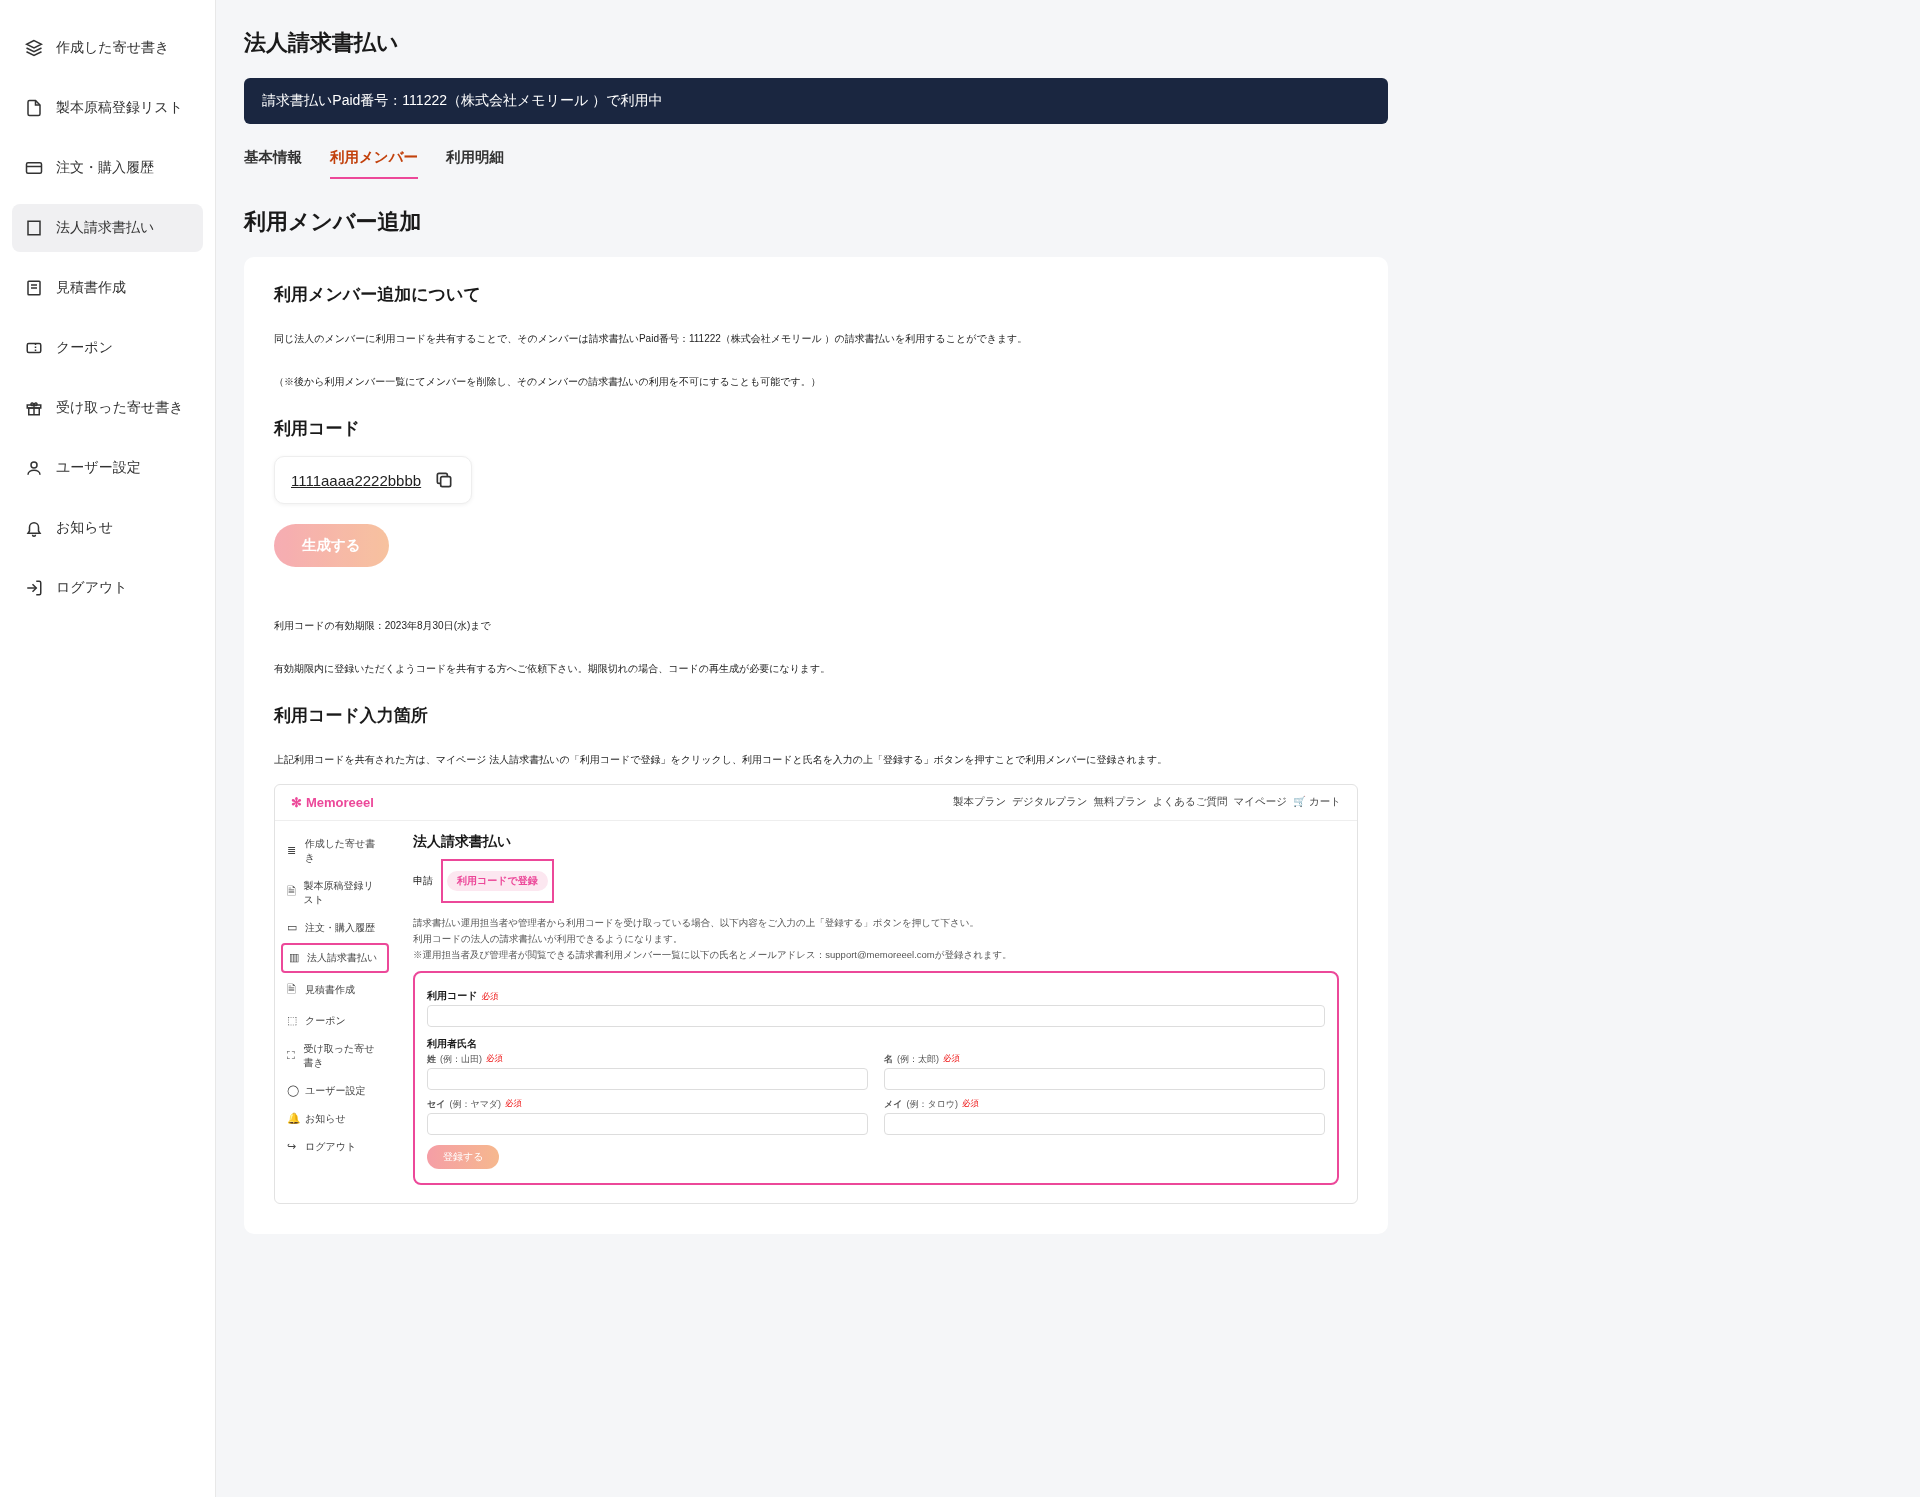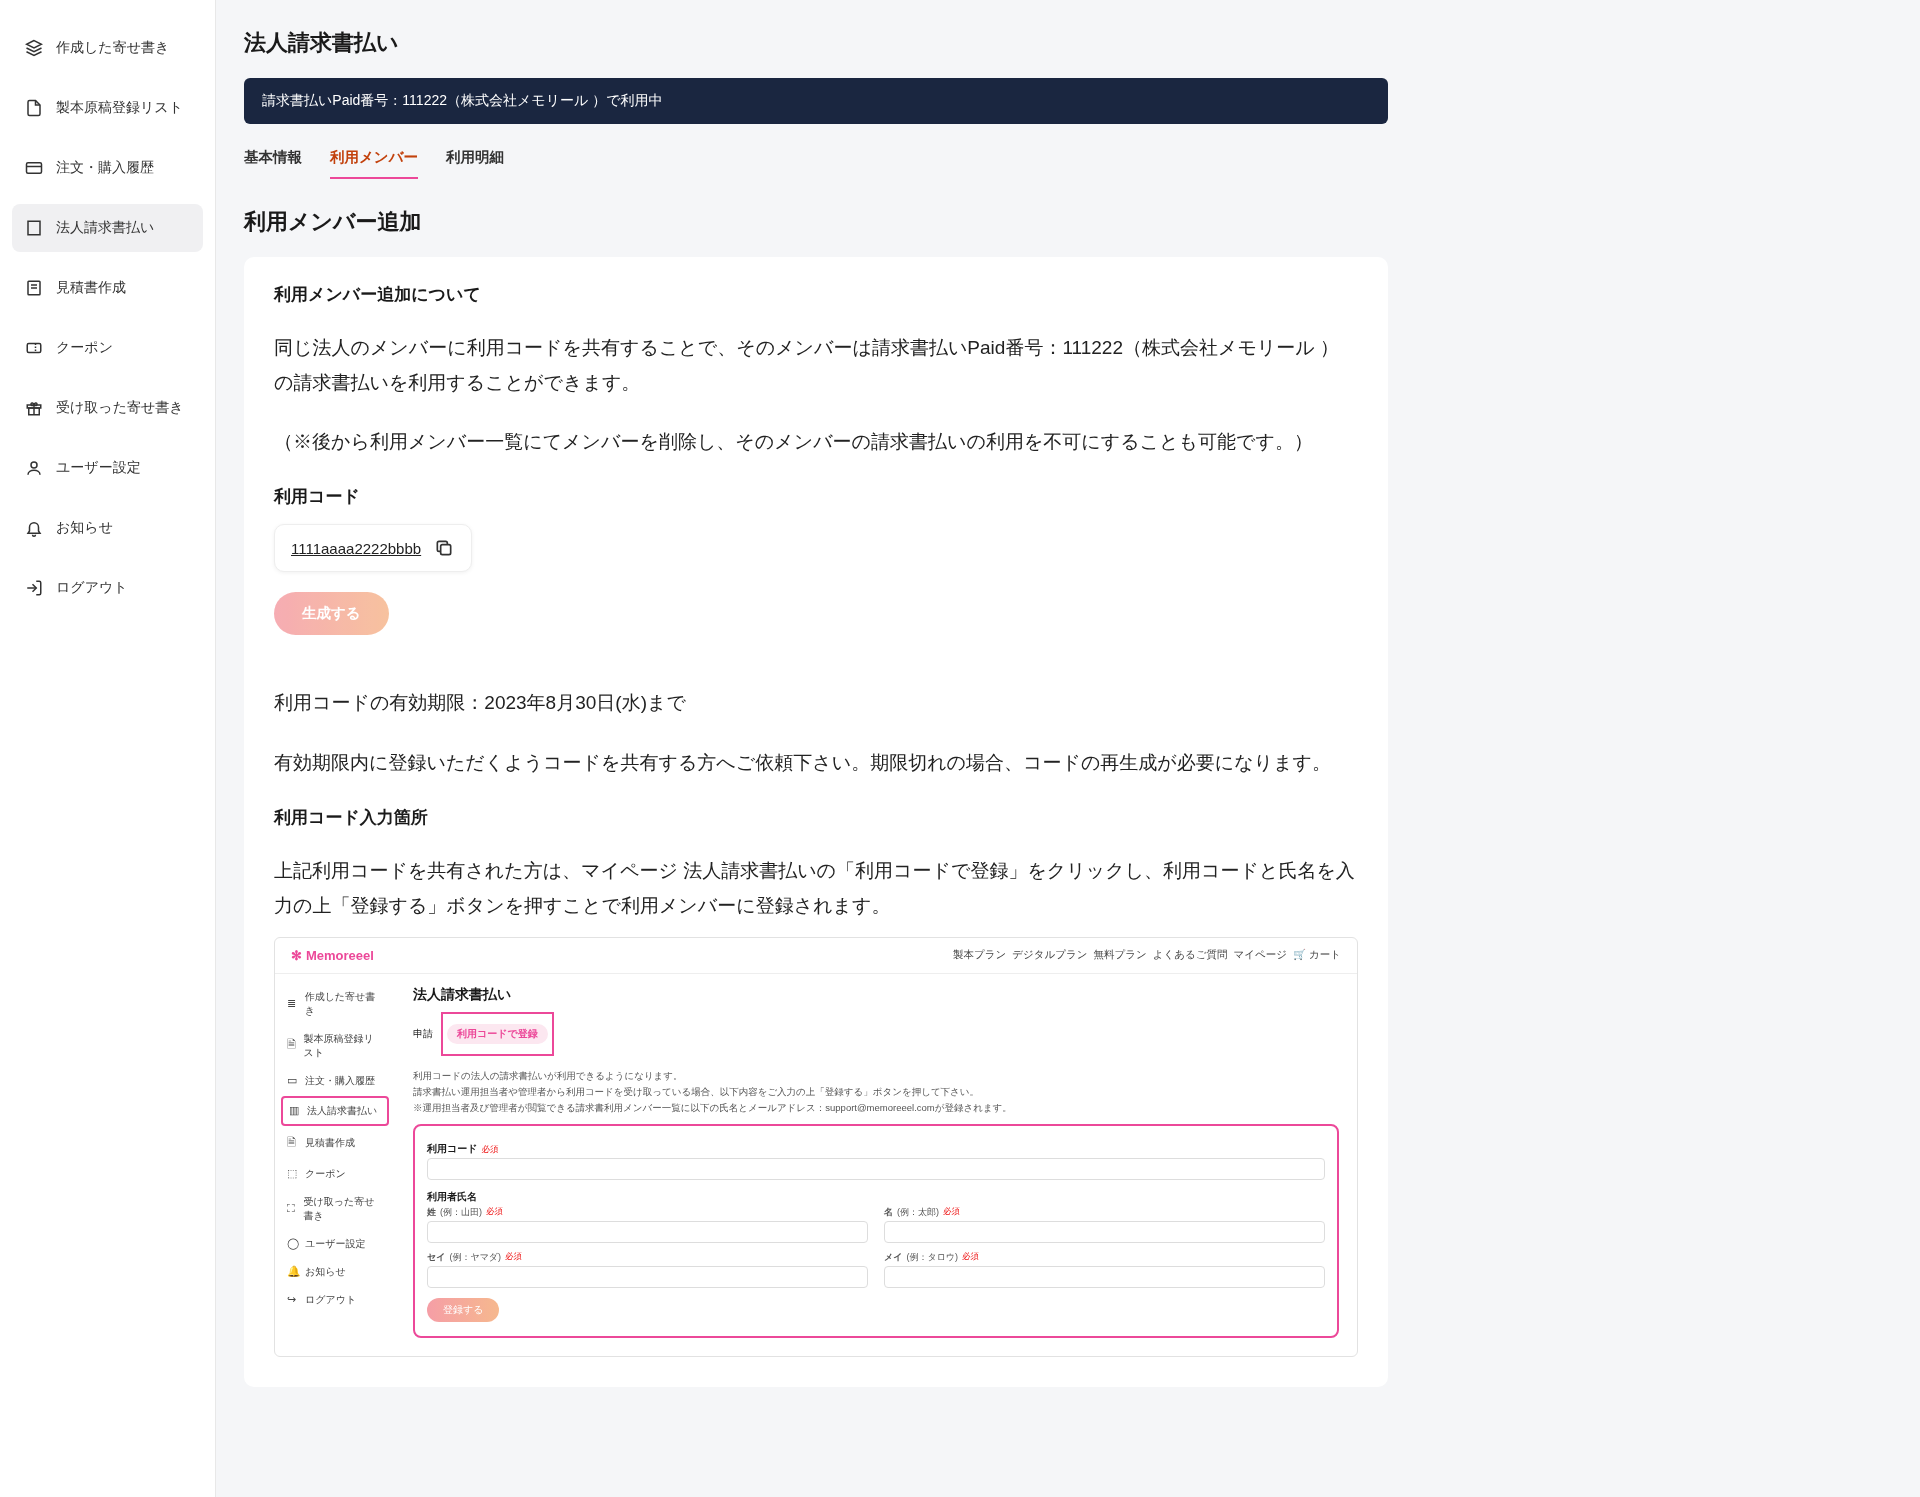--- a/index.html
+++ b/index.html
@@ -43,21 +43,21 @@
     .tabs { display: flex; gap: 28px; margin-bottom: 28px; border-bottom: 0; }
     .tab { padding: 6px 0 10px; font-size: 14.5px; font-weight: 600; color: #333; cursor: pointer; }
     .tab.active { color: #c2410c; border-bottom: 2px solid #ec4899; }
     .section-title { font-size: 22px; font-weight: 700; margin-bottom: 20px; }
     .card {
       background: #fff;
       border-radius: 10px;
       padding: 26px 30px 30px;
     }
     .sub-heading { font-size: 17px; font-weight: 700; margin-bottom: 8px; }
-    .body-text { font-size: 19px; line-height: 1.85; color: #222; margin-top: 24px; }
+    .body-text { font-size: 10px; line-height: 1.85; color: #222; margin-top: 24px; }
     .code-box {
       display: inline-flex;
       align-items: center;
       gap: 12px;
       border: 1px solid #eee;
       background:#fff;
       box-shadow: 0 1px 4px rgba(0,0,0,0.06);
       border-radius: 10px;
       padding: 12px 16px;
       margin-top: 8px;
@@ -323,22 +323,22 @@
                 <span>ログアウト</span>
               </div>
           </div>
           <div class="mock-main">
             <div class="mock-title">法人請求書払い</div>
             <div class="mock-pillrow">
               <span style="font-size:10px;">申請</span>
               <span class="mock-pill-hl"><span class="mock-pill">利用コードで登録</span></span>
             </div>
             <div class="mock-desc">
+              <div>請求書払い運用担当者や管理者から利用コードを受け取っている場合、以下内容をご入力の上「登録する」ボタンを押して下さい。</div>
               <div>利用コードの法人の請求書払いが利用できるようになります。</div>
-              <div>請求書払い運用担当者や管理者から利用コードを受け取っている場合、以下内容をご入力の上「登録する」ボタンを押して下さい。</div>
               <div>※運用担当者及び管理者が閲覧できる請求書利用メンバー一覧に以下の氏名とメールアドレス：support@memoreeel.comが登録されます。</div>
             </div>
             <div class="mock-form-hl">
               <div class="mock-label">
                   <span>利用コード</span>
                   <span class="mock-req">必須</span>
                 </div>
               <div class="mock-input"></div>
               <div class="mock-label" style="margin-top:10px;">
                   <span>利用者氏名</span>

